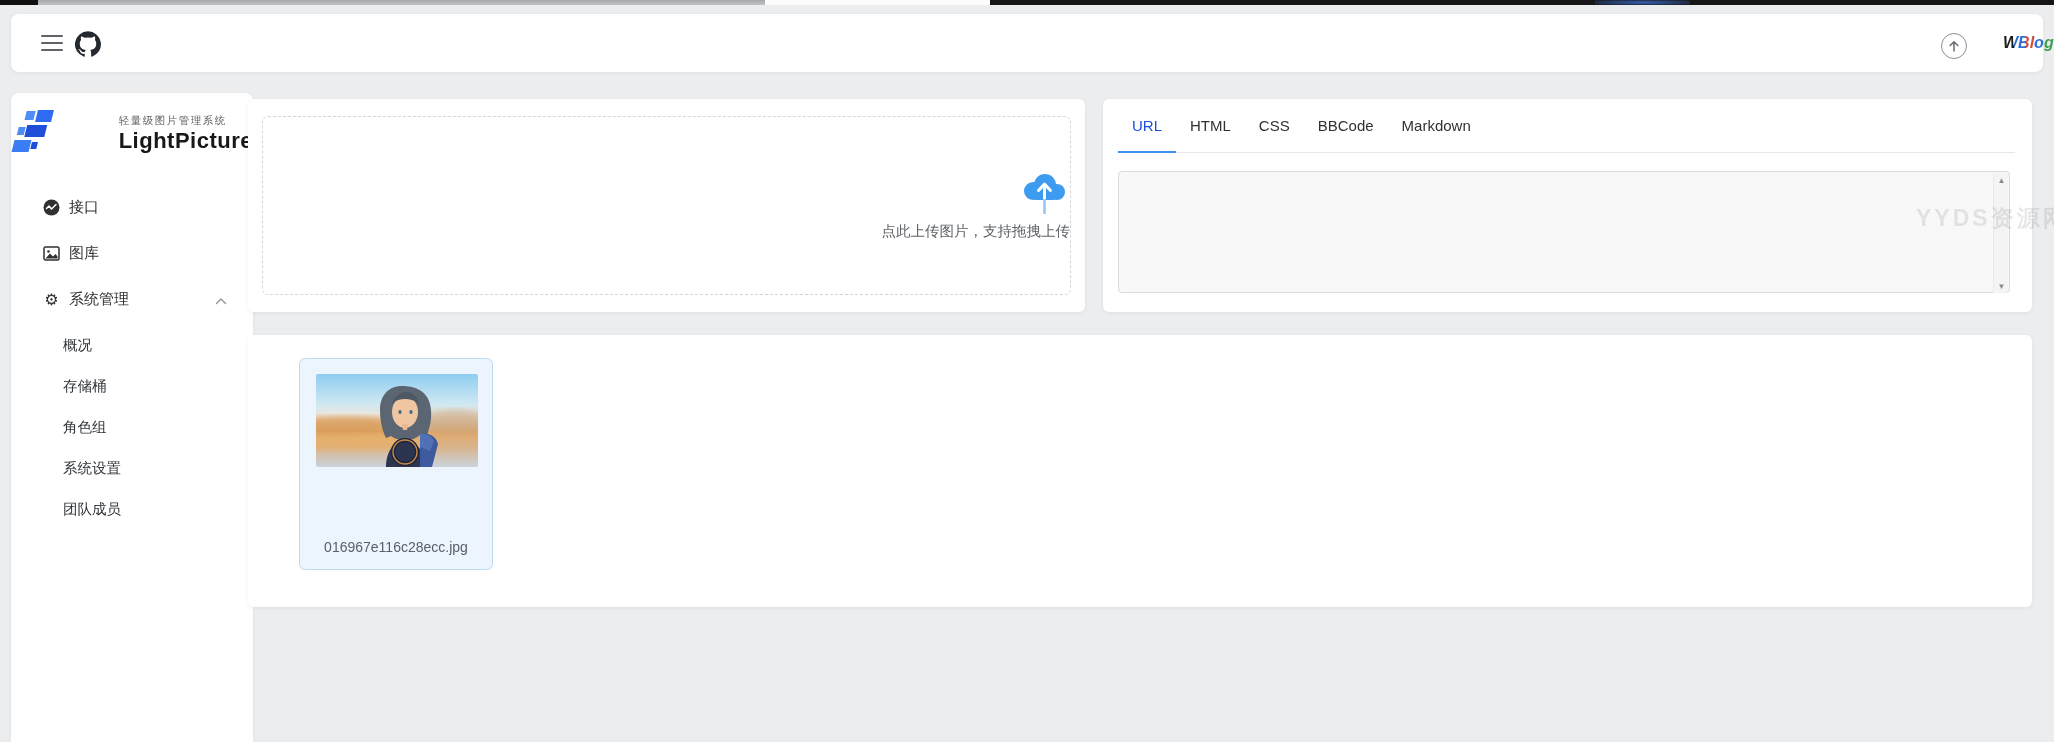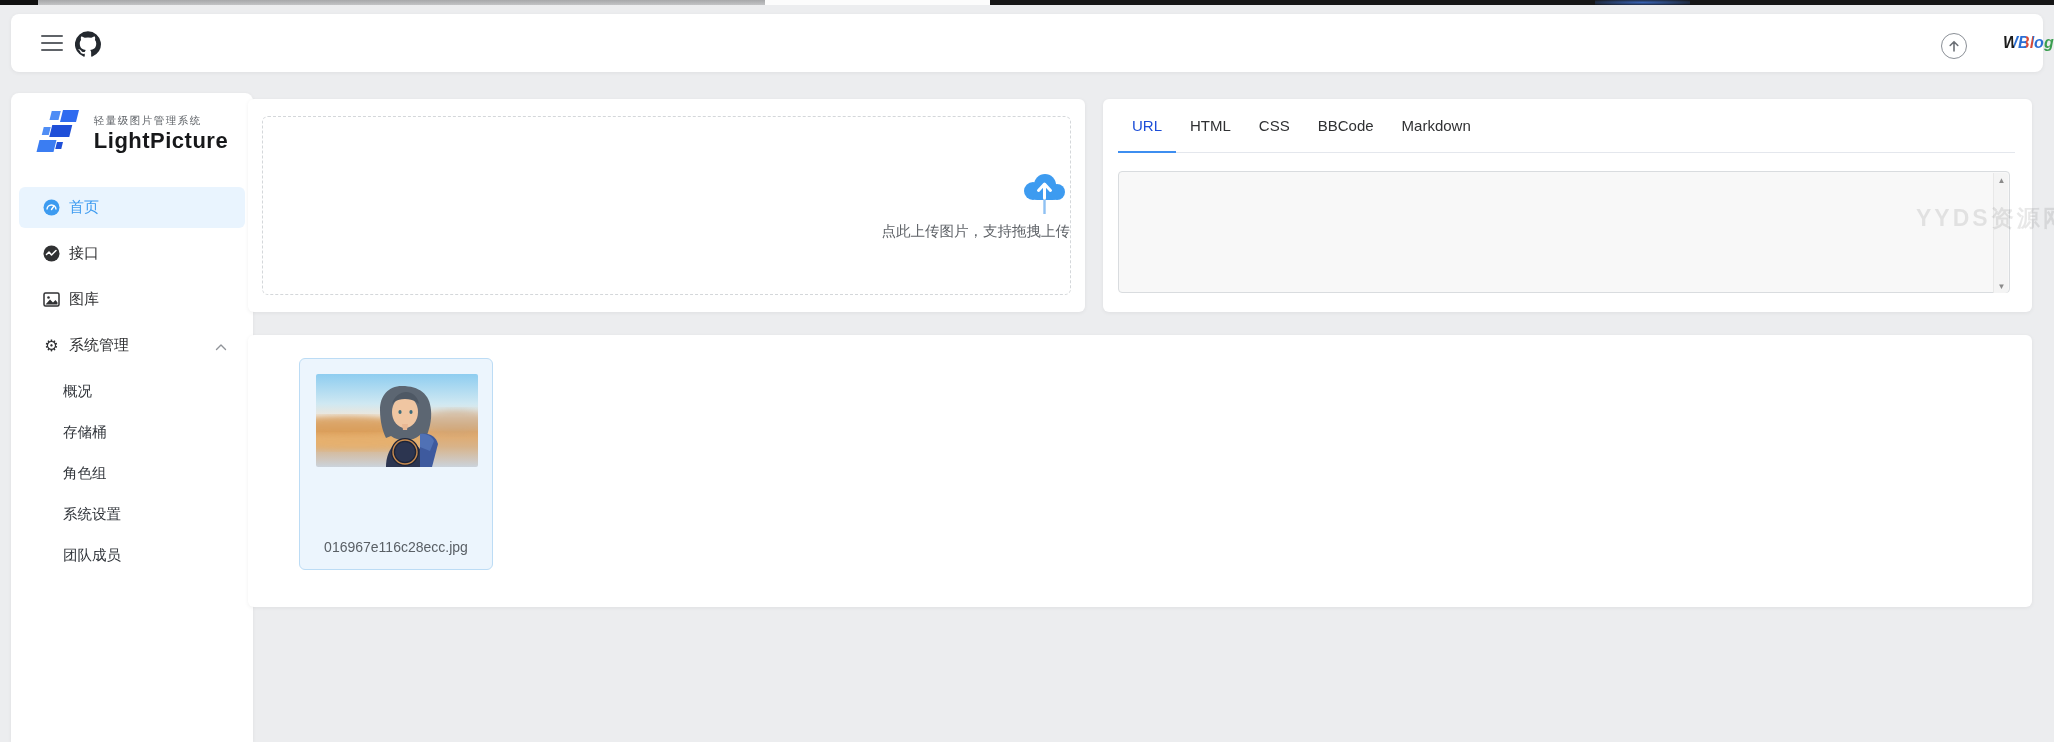--- a/index.html
+++ b/index.html
@@ -17,21 +17,21 @@
   #hamburger { left:30px; top:21px; width:22px; height:16px; display:flex; flex-direction:column; justify-content:space-between; cursor:pointer; }
   #hamburger span { display:block; height:2px; background:#5f6368; border-radius:1px; }
   #github-btn { left:64px; top:17px; width:26px; height:26px; cursor:pointer; }
   #up-btn { left:1930px; top:19px; width:26px; height:26px; border:1.5px solid #8a8f96; border-radius:50%; display:flex; align-items:center; justify-content:center; color:#6c7076; font-size:15px; cursor:pointer; }
   #blog-logo { left:1992px; top:20px; font-size:16px; font-weight:bold; font-style:italic; letter-spacing:0;
     background:linear-gradient(90deg,#1b1b1b 0 22%,#2b6fd4 22% 45%,#d44a3a 45% 58%,#2b6fd4 58% 80%,#3a9d4f 80%);
     -webkit-background-clip:text; background-clip:text; color:transparent; cursor:pointer; }
 
   
   #sidebar { left:11px; top:93px; width:242px; height:649px; border-radius:8px 8px 0 0; }
-  #logo-row { position:absolute; left:0; top:17px; width:100%; display:flex; justify-content:center; align-items:center; gap:12px; }
+  #logo-row { position:absolute; left:0; top:17px; width:100%; display:flex; justify-content:space-between; align-items:center; gap:12px; }
   #logo-text { display:flex; flex-direction:column; }
   #logo-sub { font-size:10.5px; color:#5d6166; letter-spacing:1.5px; }
   #logo-title { font-size:22px; font-weight:800; color:#17181a; letter-spacing:.5px; }
   #menu { position:absolute; left:8px; top:94px; width:226px; }
   .mi { height:41px; margin-bottom:5px; border-radius:6px; display:flex; align-items:center; padding-left:24px; font-size:15px; color:#303133; cursor:pointer; }
   .mi .ic { width:17px; height:17px; margin-right:9px; display:flex; align-items:center; justify-content:center; }
   .mi.active { background:#e9f4fe; color:#3d9bf0; }
   .mi .caret { margin-left:auto; margin-right:18px; }
   .smi { height:41px; display:flex; align-items:center; padding-left:44px; font-size:14.5px; color:#2f3339; cursor:pointer; }
   .gear-glyph { font-size:16px; color:#303133; line-height:1; }
@@ -100,30 +100,20 @@
         <rect x="11" y="30" width="17" height="12" fill="#3b7df2"></rect>
         <rect x="29" y="32" width="6" height="7" fill="#1f4fd8"></rect>
       </g>
     </svg>
     <div id="logo-text">
       <span id="logo-sub">轻量级图片管理系统</span>
       <span id="logo-title">LightPicture</span>
     </div>
   </div>
   <div id="menu">
-    <div class="mi active">
-      <span class="ic">
-        <svg width="17" height="17" viewBox="0 0 17 17">
-            <circle cx="8.5" cy="8.5" r="8" fill="#3d9bf0"></circle>
-            <path d="M4 10.5a4.5 4.5 0 0 1 9 0" fill="none" stroke="#fff" stroke-width="1.4"></path>
-            <path d="M8.5 10.5 11 7" stroke="#fff" stroke-width="1.4" stroke-linecap="round"></path>
-          </svg>
-      </span>
-      <span>首页</span>
-    </div>
     <div class="mi">
       <span class="ic">
         <svg width="17" height="17" viewBox="0 0 17 17">
             <circle cx="8.5" cy="8.5" r="8" fill="#303133"></circle>
             <path d="M3.5 9.5 6 7l2.5 3L13 5.5" fill="none" stroke="#fff" stroke-width="1.5" stroke-linecap="round" stroke-linejoin="round"></path>
           </svg>
       </span>
       <span>接口</span>
     </div>
     <div class="mi">

